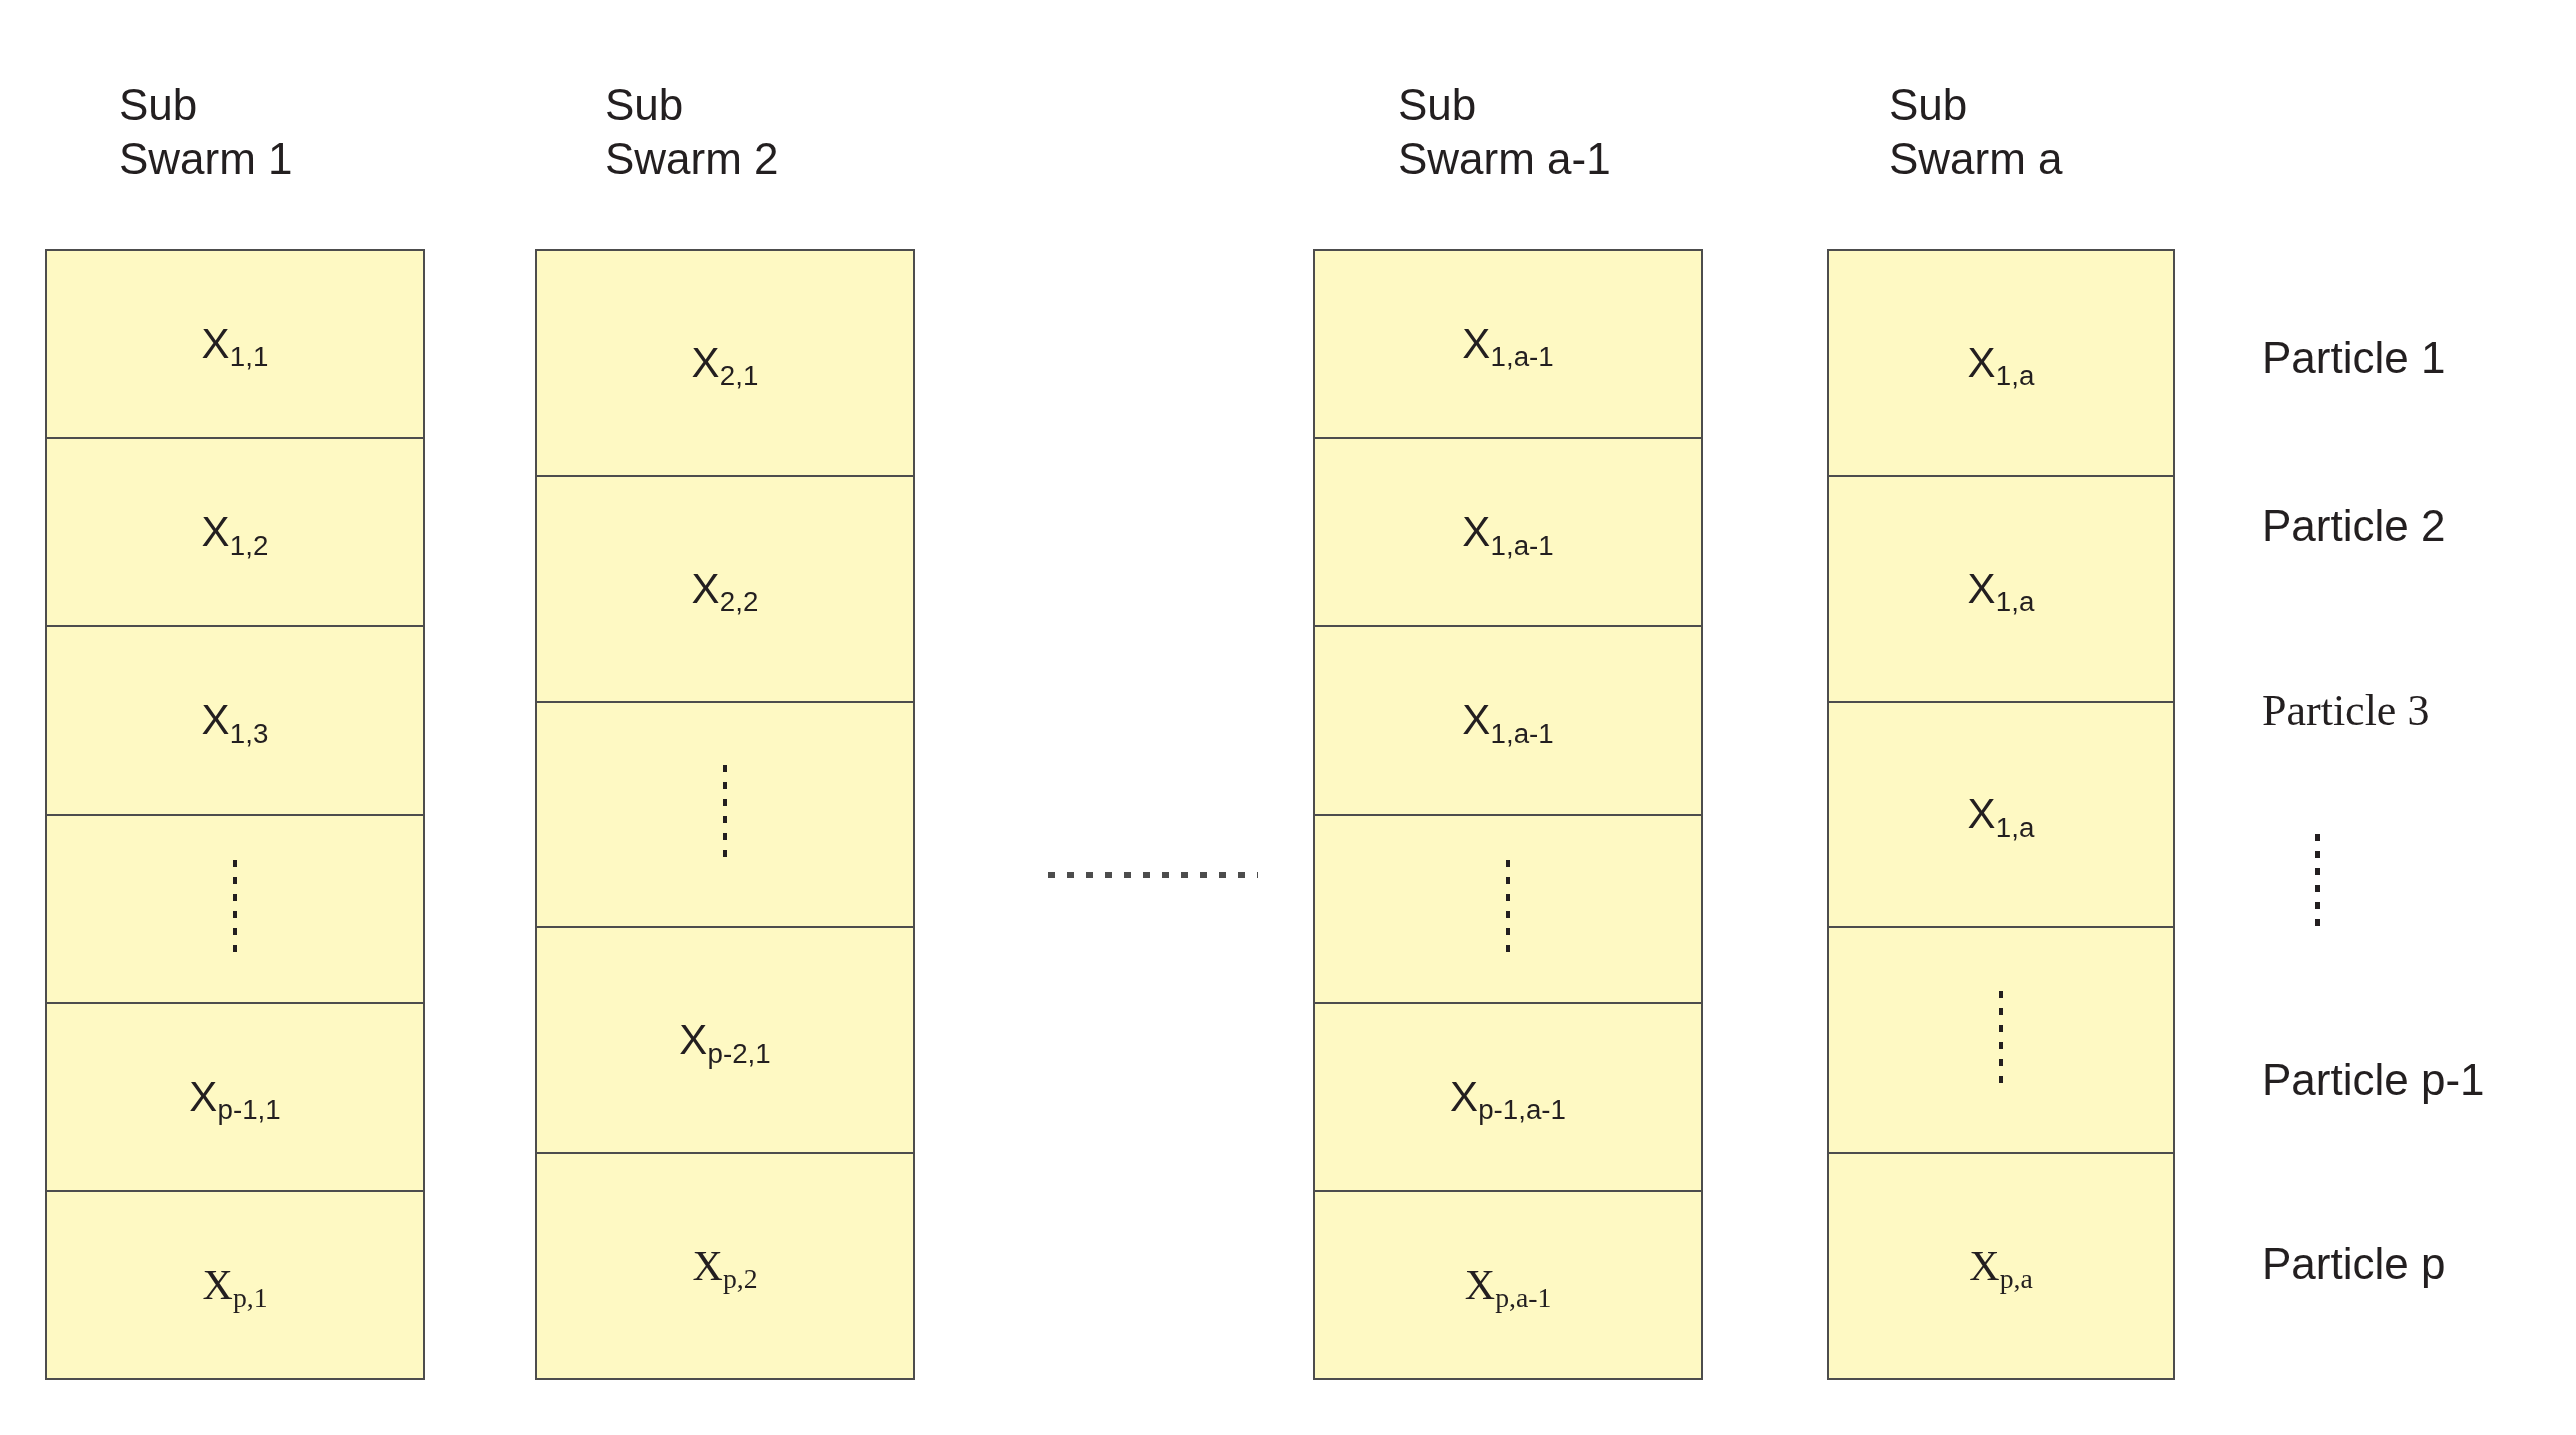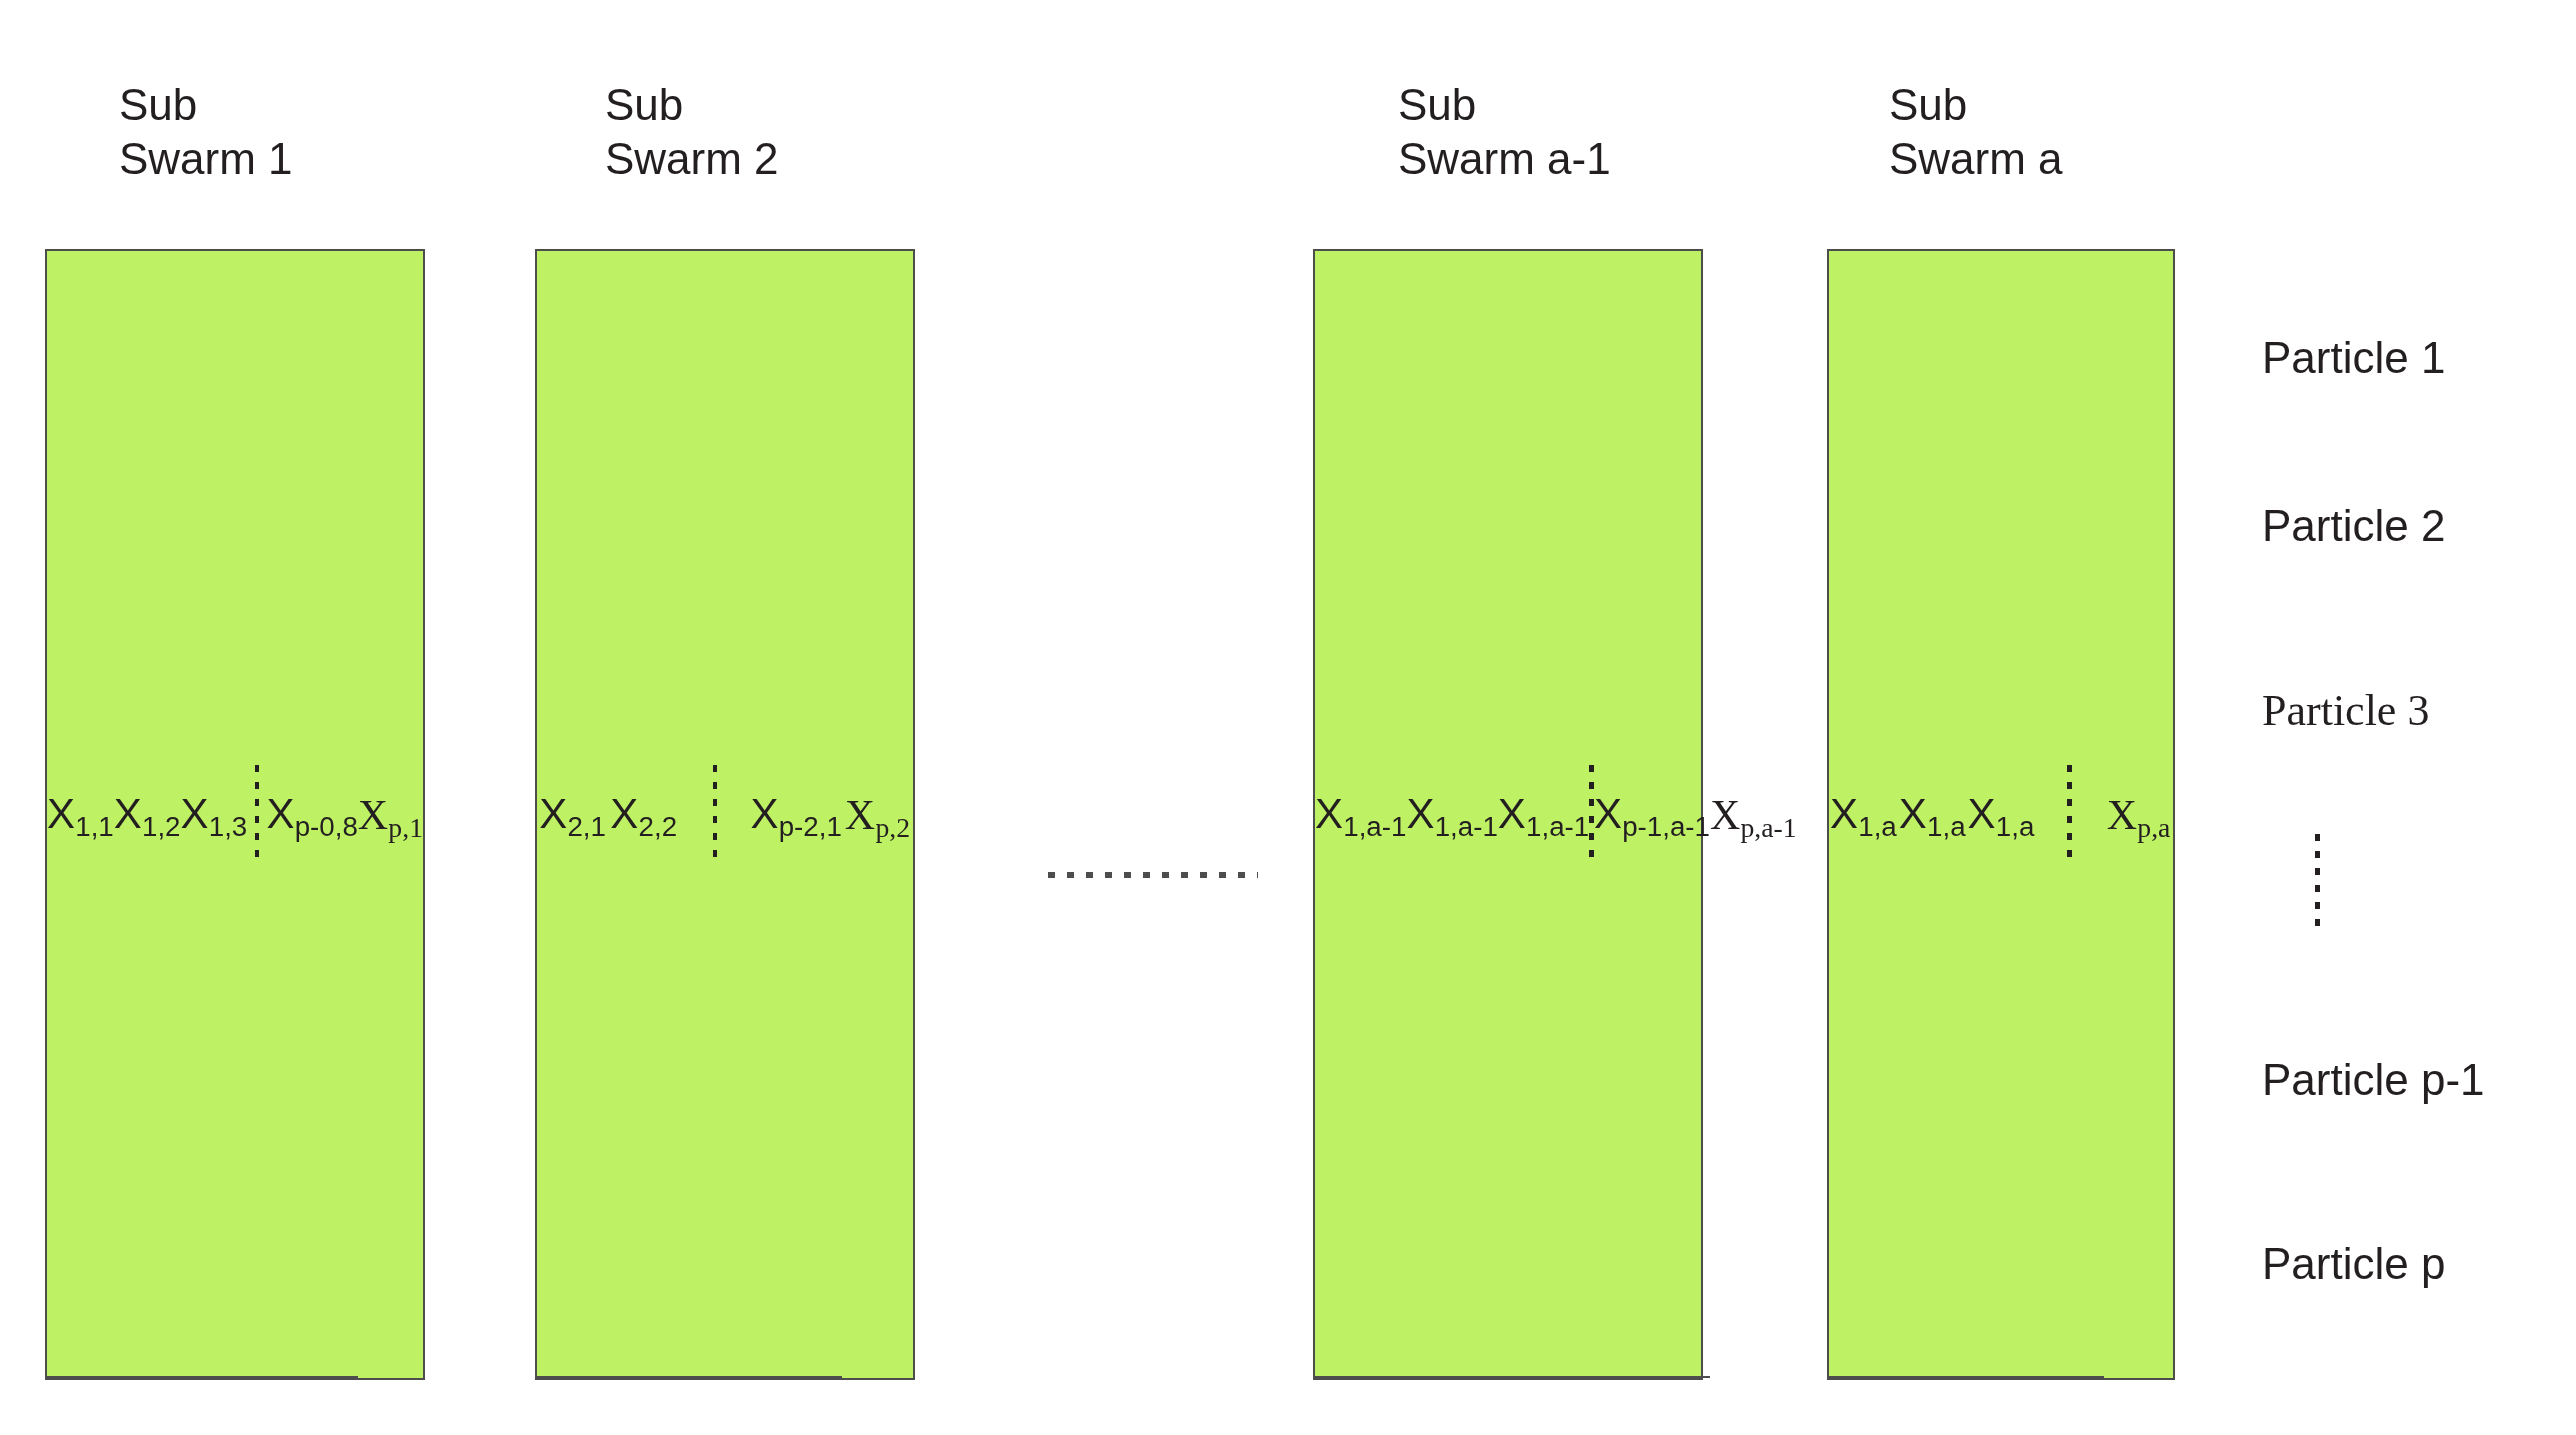--- a/index.html
+++ b/index.html
@@ -30,23 +30,23 @@
     color: #231f20;
     white-space: pre-line;
     text-align: left;
   }
 
   
   .swarm-col {
     position: absolute;
     box-sizing: border-box;
     border: 2.8px solid #4d4d4d;
-    background: #bef264;
+    background: #fef9c3;
     display: flex;
-    flex-direction: row;
+    flex-direction: column;
   }
   .cell {
     box-sizing: border-box;
     flex: 1 1 0;
     border-bottom: 2.8px solid #4d4d4d;
     display: flex;
     align-items: center;
     justify-content: center;
     position: relative;
   }
@@ -142,21 +142,21 @@
         <span>X</span><sub>1,3</sub>
       </span>
     </div>
 
     <div class="cell">
       <span class="vdots"></span>
     </div>
 
     <div class="cell">
       <span class="cell-text">
-        <span>X</span><sub>p-0,8</sub>
+        <span>X</span><sub>p-1,1</sub>
       </span>
     </div>
 
     <div class="cell">
       <span class="cell-text">
         <span>X</span><sub>p,1</sub>
       </span>
     </div>
   </div>
 

